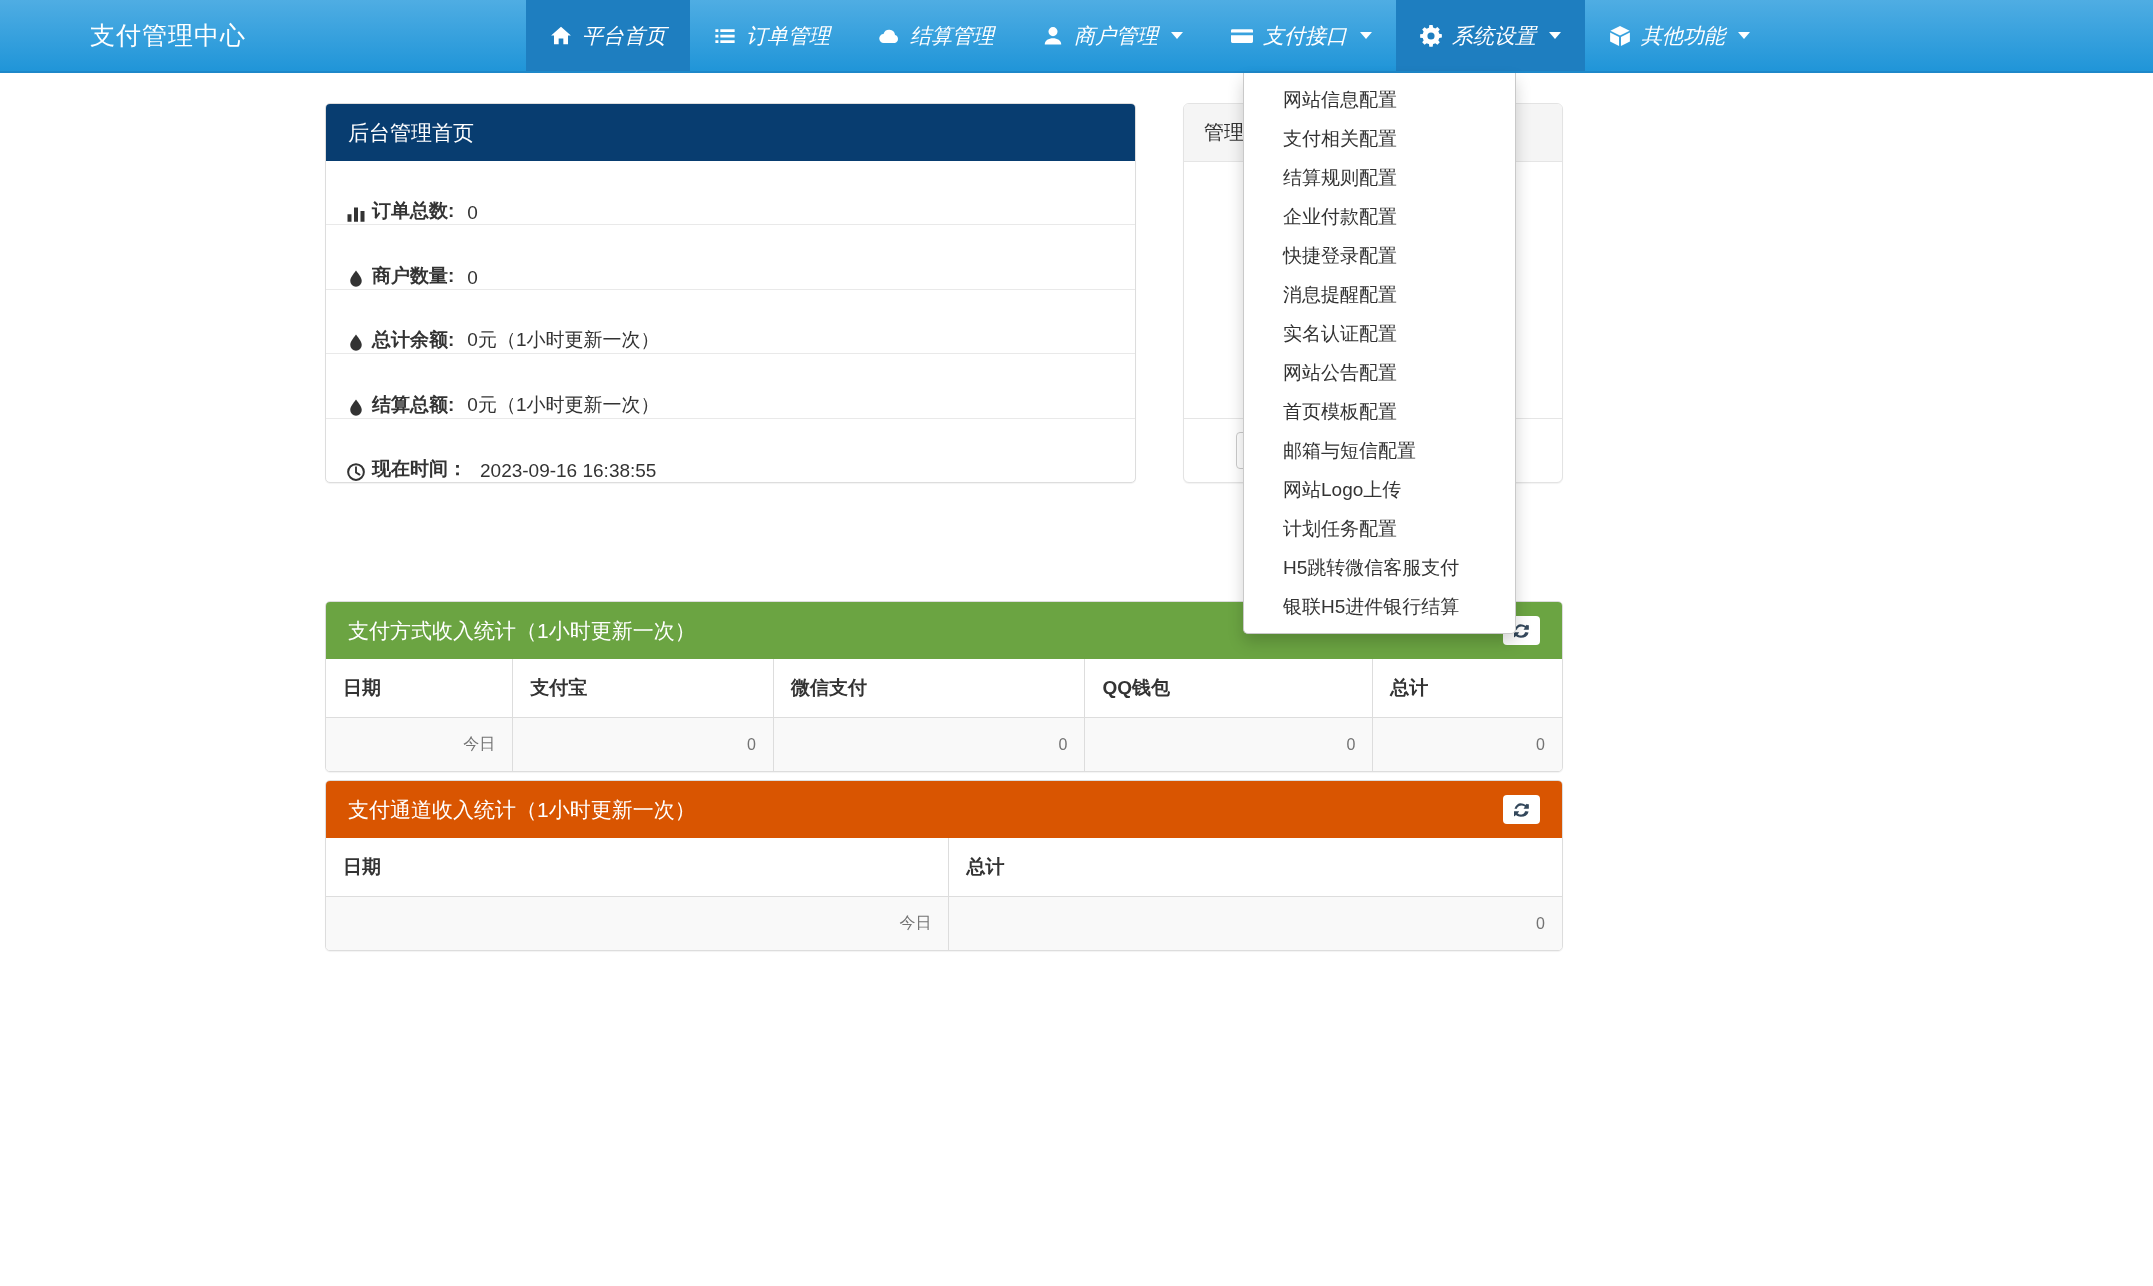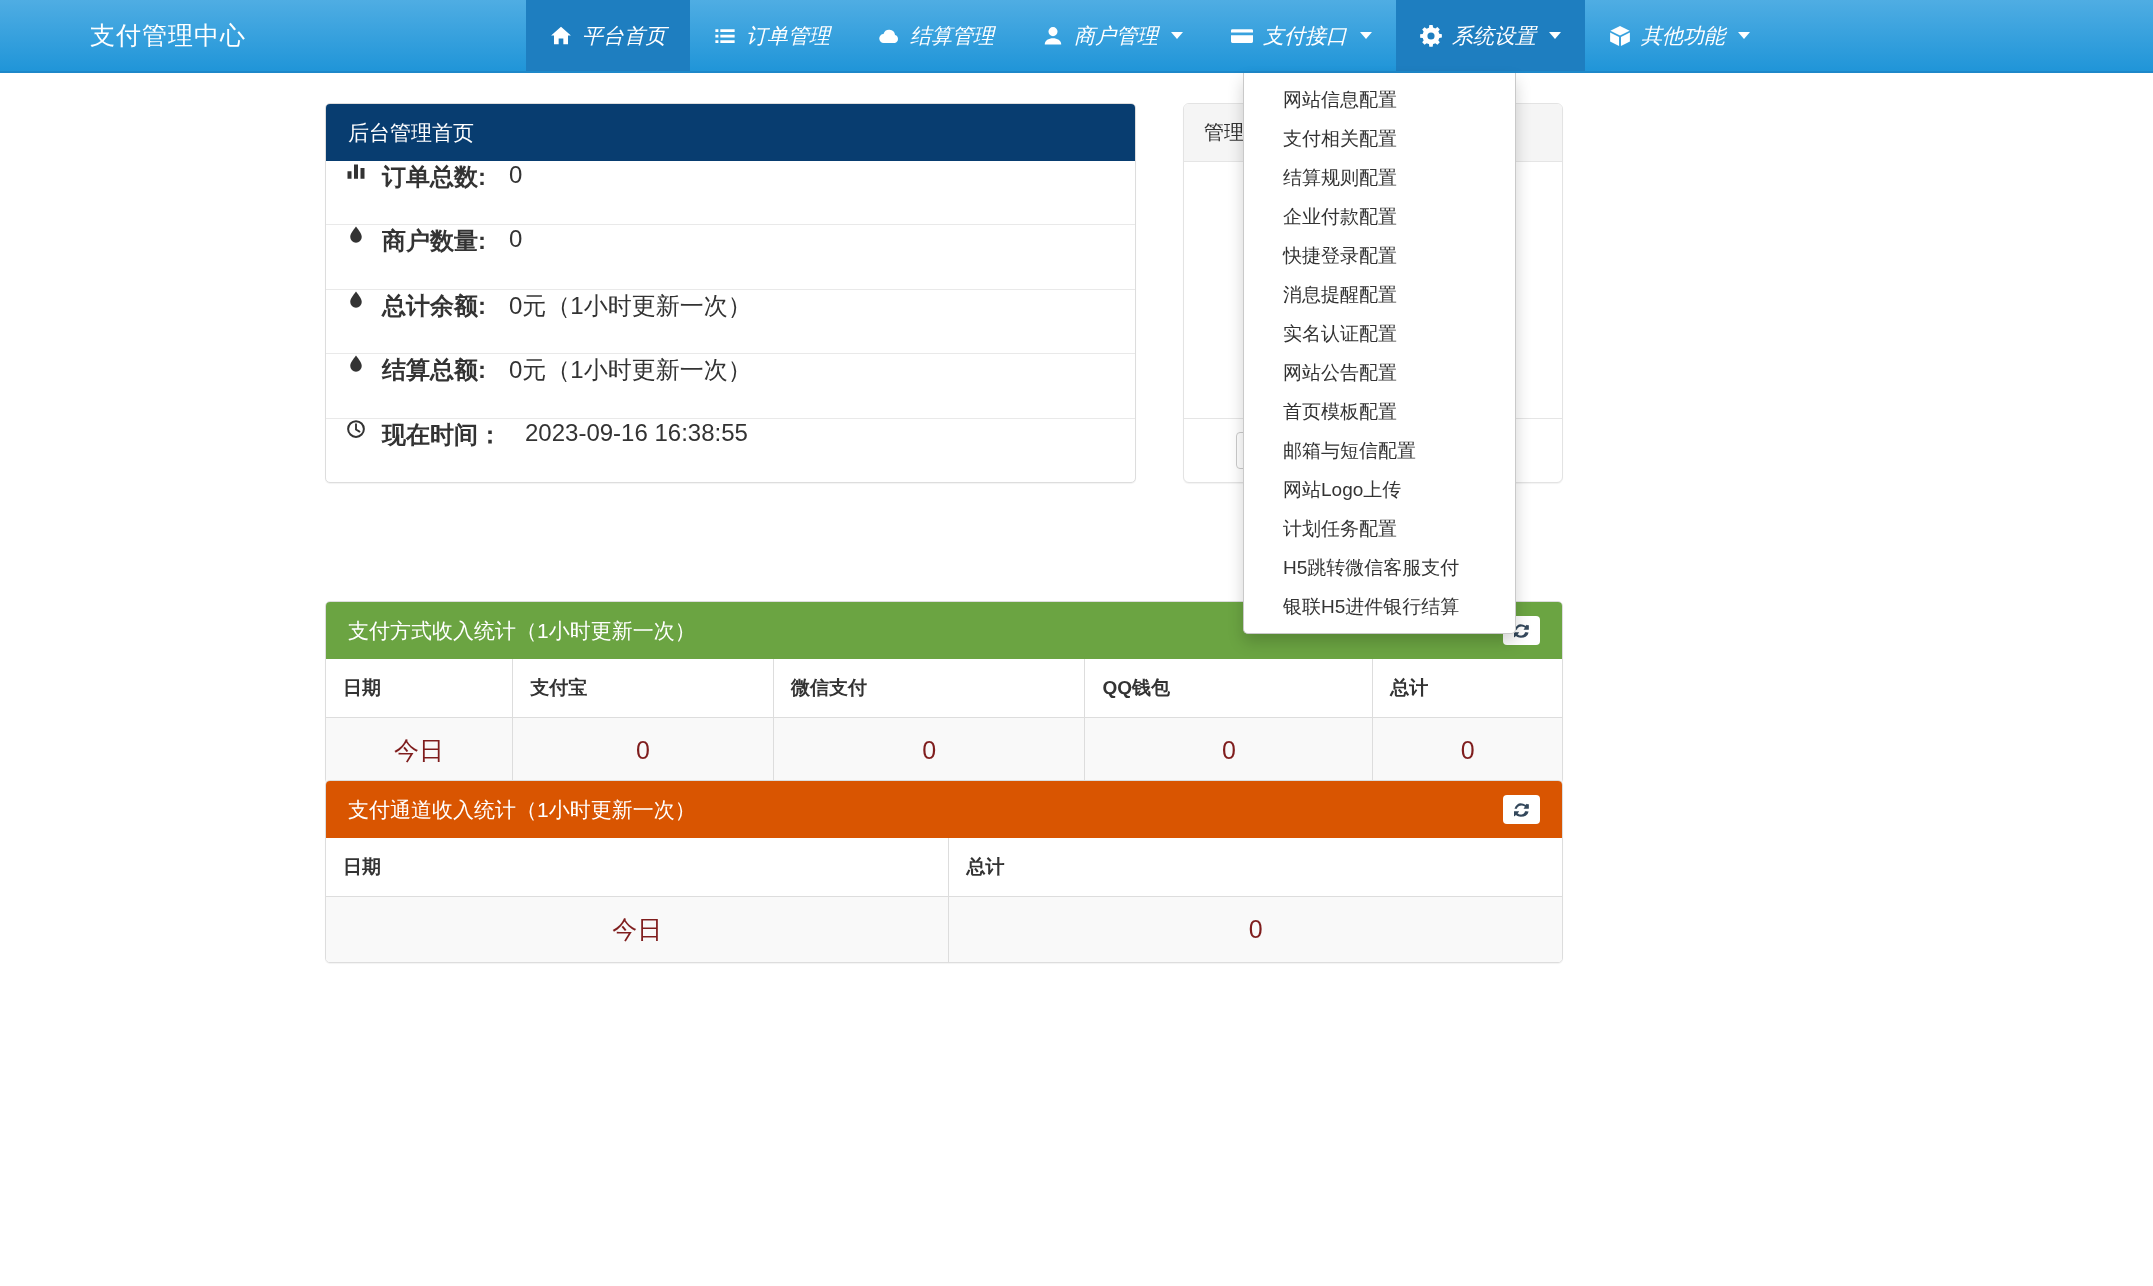--- a/index.html
+++ b/index.html
@@ -49,21 +49,21 @@
   }
   
   .panel{position:absolute; background:#fff; border:1px solid #ddd; border-radius:5px;
          box-shadow:0 1px 1px rgba(0,0,0,.05); overflow:hidden;}
   .panel-heading{height:57px; display:flex; align-items:center; padding:0 22px;
                  color:#fff; font-size:21px; position:relative;}
   
   .panel-admin{left:325px; top:103px; width:811px; height:380px; display:flex; flex-direction:column;}
   .panel-admin .panel-heading{background:var(--admin_header_bg); flex:0 0 57px; }
   .admin-rows{flex:1; display:flex; flex-direction:column;}
-  .admin-row{flex:1; display:flex; align-items:flex-start; padding-left:20px; font-size:24px; gap:16px;}
+  .admin-row{flex:1; display:flex; align-items:flex-end; padding-left:20px; font-size:19px; gap:6px;}
   .admin-row + .admin-row{border-top:1px solid #e9e9e9;}
   .row-icon{width:20px; height:20px; display:inline-flex; color:#333;}
   .row-icon svg{width:100%; height:100%; fill:currentColor;}
   .row-label{font-weight:bold; color:#333;}
   .row-value{color:#333; margin-left:7px;}
   
   .panel-side{left:1183px; top:103px; width:380px; height:380px; display:flex; flex-direction:column;
               border-color:#e3e3e3; border-radius:6px;}
   .panel-side-heading{flex:0 0 58px; background:#f5f5f5; border-bottom:1px solid #e5e5e5;
                       display:flex; align-items:center; padding-left:20px; font-size:20px; color:#333;}
@@ -83,21 +83,21 @@
   .panel-orange{left:325px; top:780px; width:1238px;}
   .panel-orange .panel-heading{background:var(--orange_header_bg);}
   .refresh-btn{
     position:absolute; right:22px; top:14px; width:37px; height:29px;
     background:#fff; border:none; border-radius:4px; display:flex; align-items:center;
     justify-content:center; cursor:pointer;
   }
   .refresh-btn svg{width:16px; height:16px; fill:#33475b;}
   table{width:100%; border-collapse:collapse; table-layout:fixed;}
   th{font-size:19px; font-weight:bold; color:#333; text-align:left; padding:16px 17px;}
-  td{font-size:25px; color:#7f1d1d; text-align:center; padding:16px 17px;
+  td{font-size:16px; color:#737373; text-align:right; padding:16px 17px;
      background:var(--stripe_bg); border-top:1px solid var(--table_border);}
   th + th, td + td{border-left:1px solid var(--table_border);}
 </style>
 </head>
 <body>
 
 <div class="navbar">
   <div class="brand">支付管理中心</div>
   <div class="nav-items">
 

